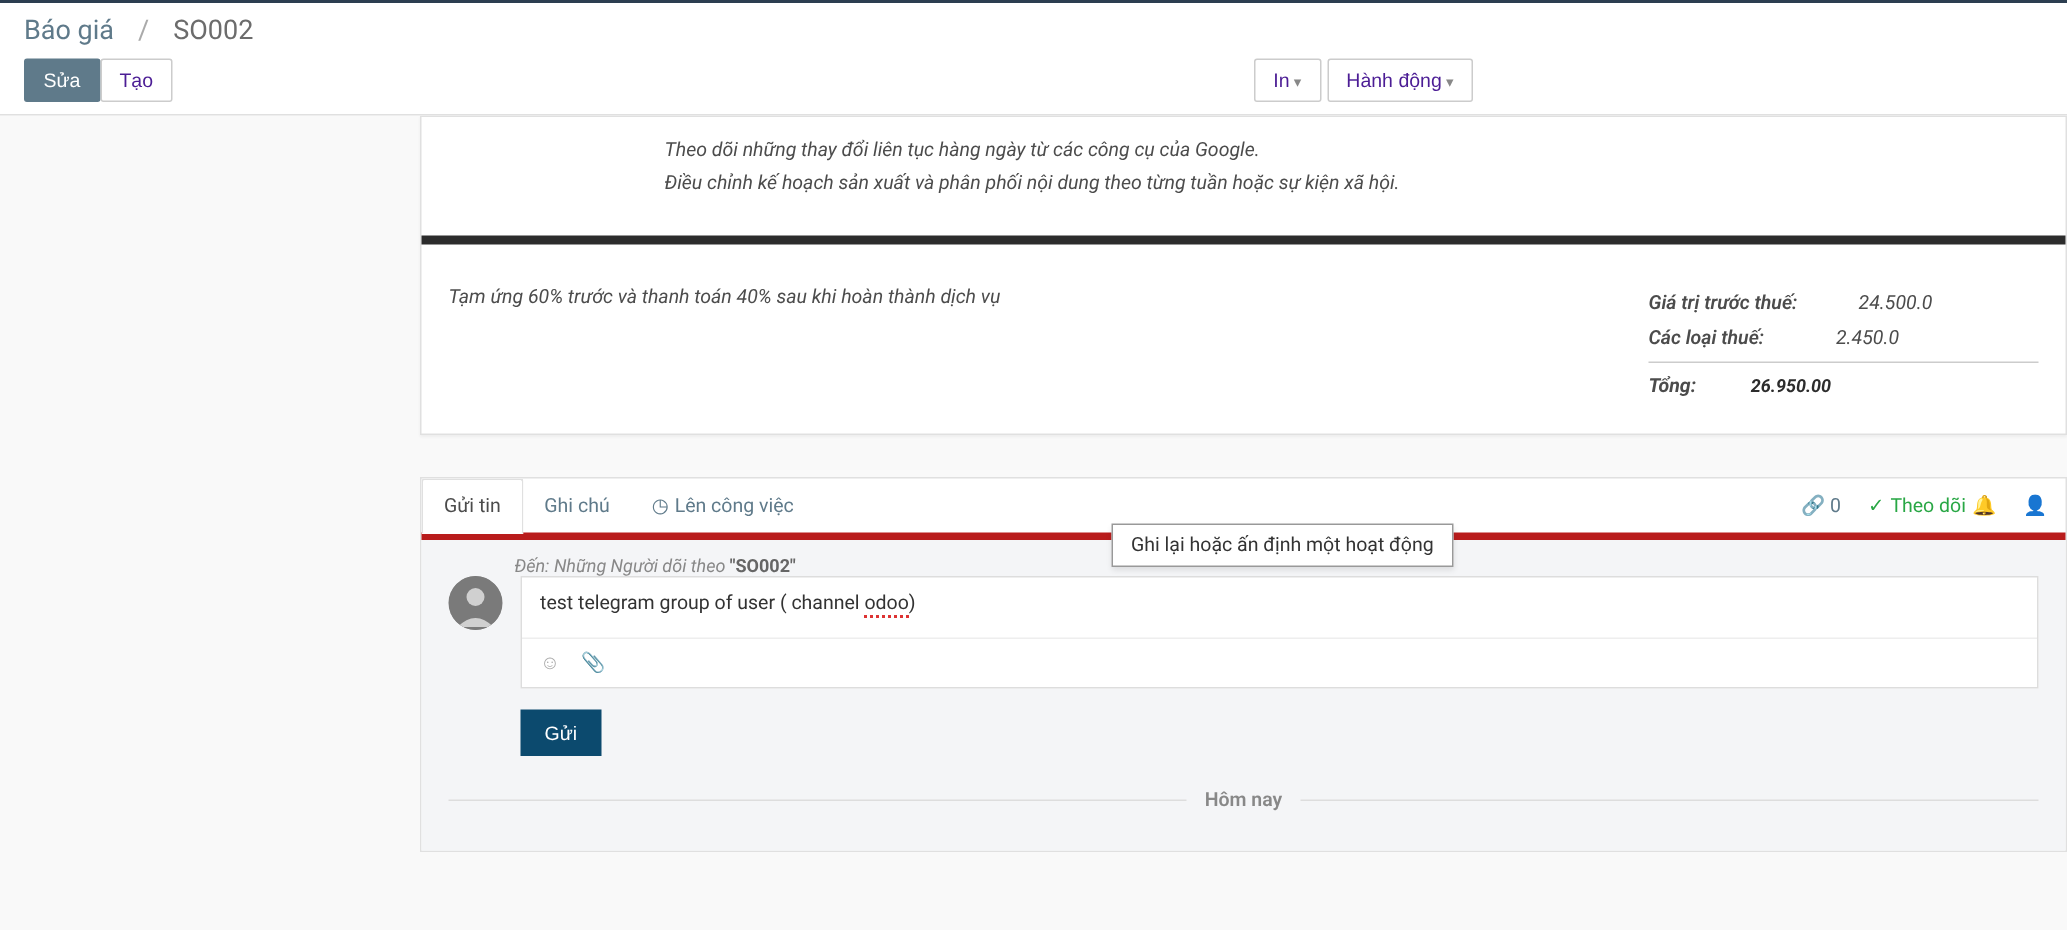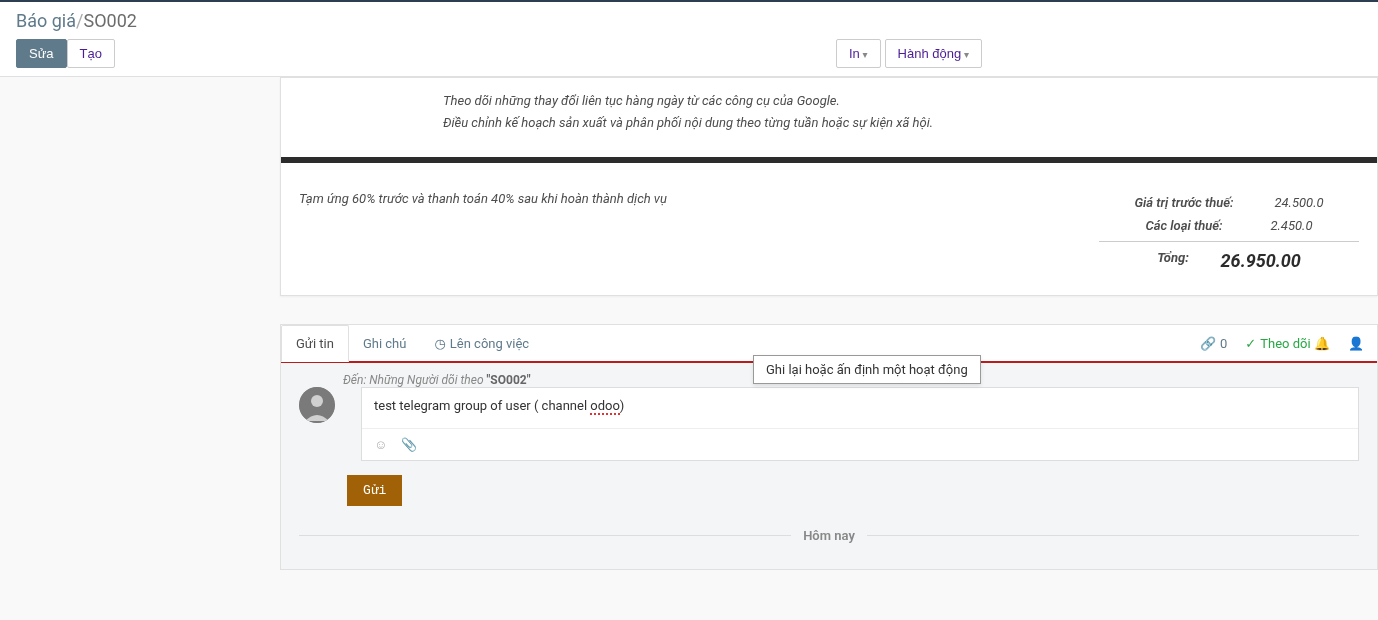--- a/index.html
+++ b/index.html
@@ -1,65 +1,65 @@
 <!DOCTYPE html>
 <html><head>
 <meta charset="utf-8">
 <style>
 * { box-sizing: border-box; margin: 0; padding: 0; }
 body { font-family: -apple-system, BlinkMacSystemFont, "Segoe UI", Roboto, Arial, sans-serif; font-size: 13px; color: #4c4c4c; background: #f9f9f9; }
 .topbar { height: 2px; background: #2c3e50; }
 .header { background: #fff; border-bottom: 1px solid #e0e0e0; padding: 8px 16px; }
-.breadcrumb { display: flex; align-items: center; gap: 0; font-size: 18px; color: #5f7a8a; margin-bottom: 8px; }
+.breadcrumb { display: flex; align-items: center; gap: 16px; font-size: 18px; color: #5f7a8a; margin-bottom: 8px; }
 .breadcrumb .sep { color: #aaa; }
 .breadcrumb .current { color: #6c6c6c; }
 .breadcrumb .link { color: #5f7a8a; cursor: pointer; }
 .header-row { display: flex; align-items: center; justify-content: space-between; }
 .btn-group-left { display: flex; gap: 0; }
 .btn { padding: 6px 12px; border: 1px solid #ccc; background: #fff; cursor: pointer; font-size: 13px; border-radius: 2px; color: #4c1d95; }
 .btn-primary { background: #5f7a8a; color: #fff; border-color: #5f7a8a; }
 .btn-group-right { display: flex; gap: 4px; margin-right: 380px; }
 .btn-dropdown::after { content: " ▾"; font-size: 10px; color: #888; }
 .content-area { padding: 0 0 0 280px; }
 .card { background: #fff; border: 1px solid #e0e0e0; box-shadow: 0 1px 2px rgba(0,0,0,0.05); margin-bottom: 28px; }
 .card-body { padding: 12px 18px; font-style: italic; }
 .desc-line { color: #4c4c4c; margin-left: 144px; line-height: 1.5; padding: 1px 0; }
 .dark-sep { height: 6px; background: #2c2c2c; margin: 12px 0 0 0; }
 .terms-row { display: flex; justify-content: space-between; align-items: flex-start; padding: 16px 0 8px 0; }
 .terms-text { color: #4c4c4c; flex: 1; }
 .totals { width: 260px; text-align: right; }
-.totals-row { display: flex; justify-content: center; padding: 4px 0; }
+.totals-row { display: flex; justify-content: flex-start; padding: 4px 0; }
 .totals-label { color: #4c4c4c; font-weight: 600; }
 .totals-value { min-width: 90px; text-align: right; }
 .totals-divider { border-top: 1px solid #ccc; margin: 4px 0; }
 .totals-total .totals-label { font-weight: 700; }
-.totals-total .totals-value { font-size: 18px; font-weight: 700; color: #2c2c2c; white-space: nowrap; margin-left: 22px; }
+.totals-total .totals-value { font-size: 12px; font-weight: 700; color: #2c2c2c; white-space: nowrap; }
 .chatter { background: #fff; border: 1px solid #e0e0e0; }
-.chatter-tabs { display: flex; align-items: center; border-bottom: 2px solid #b91c1c; position: relative; }
+.chatter-tabs { display: flex; align-items: center; border-bottom: 5px solid #b91c1c; position: relative; }
 .tab { padding: 10px 14px; color: #5f7a8a; cursor: pointer; font-size: 13px; }
 .tab.active { background: #fff; border: 1px solid #e0e0e0; border-bottom: 1px solid #fff; margin-bottom: -1px; color: #4c4c4c; border-top-left-radius: 2px; border-top-right-radius: 2px; }
 .tab-icon { margin-right: 4px; }
 .chatter-right { margin-left: auto; display: flex; align-items: center; gap: 18px; padding-right: 12px; }
 .attach-count { color: #5f7a8a; display: flex; align-items: center; gap: 3px; }
 .follow { color: #29a745; display: flex; align-items: center; gap: 4px; }
 .bell { color: #aaa; }
-.tooltip-box { position: absolute; top: 30px; left: 472px; background: #fff; border: 1px solid #999; padding: 6px 12px; font-size: 13px; color: #333; box-shadow: 0 2px 4px rgba(0,0,0,0.1); z-index: 10; }
+.tooltip-box { position: absolute; top: 30px; left: 460px; background: #fff; border: 1px solid #999; padding: 6px 12px; font-size: 13px; color: #333; box-shadow: 0 2px 4px rgba(0,0,0,0.1); z-index: 10; }
 .chatter-body { background: #f4f5f7; padding: 10px 18px 18px 18px; }
 .recipients { font-size: 12px; color: #888; font-style: italic; margin-left: 44px; margin-bottom: 0; }
 .recipients b { color: #666; font-style: normal; }
-.compose-row { display: flex; gap: 26px; align-items: flex-start; justify-content: space-between; }
+.compose-row { display: flex; gap: 12px; align-items: flex-start; justify-content: space-between; }
 .avatar { width: 36px; height: 36px; border-radius: 50%; background: #888; flex-shrink: 0; overflow: hidden; }
 .avatar svg { width: 100%; height: 100%; }
 .compose-box { flex: 1; background: #fff; border: 1px solid #ddd; }
 .compose-text { padding: 10px 12px; min-height: 40px; color: #333; position: relative; }
 .misspell { border-bottom: 2px dotted #d33; }
 .compose-actions { border-top: 1px solid #eee; padding: 8px 12px; display: flex; gap: 14px; color: #aaa; }
 .compose-actions span { cursor: pointer; }
 .send-btn-row { margin-left: 48px; margin-top: 14px; }
-.send-btn { background: #a16207; color: #fff; border: none; padding: 8px 16px; cursor: pointer; font-size: 13px; font-family: Liberation Mono, monospace; }
+.send-btn { background: #0c4a6e; color: #fff; border: none; padding: 8px 16px; cursor: pointer; font-size: 13px; }
 .day-separator { display: flex; align-items: center; margin: 22px 0 8px 0; }
 .day-separator .line { flex: 1; height: 1px; background: #ddd; }
 .day-separator .label { padding: 0 12px; color: #888; font-weight: 600; font-size: 13px; }
 .user-icon { color: #5f7a8a; }
 </style>
 </head>
 <body>
 
 <div class="topbar"></div>
 

